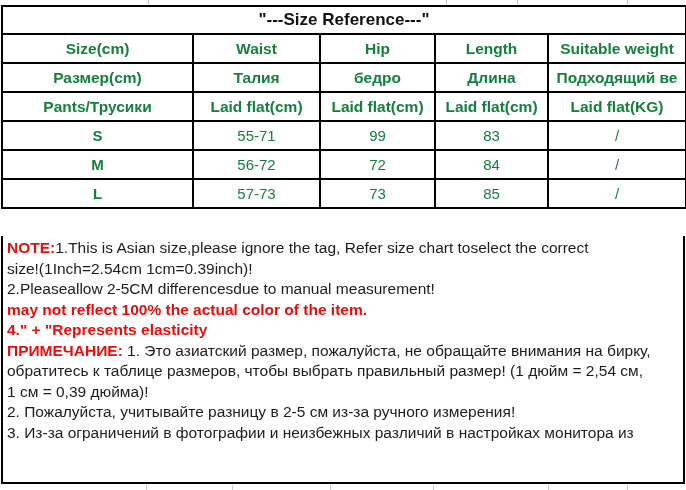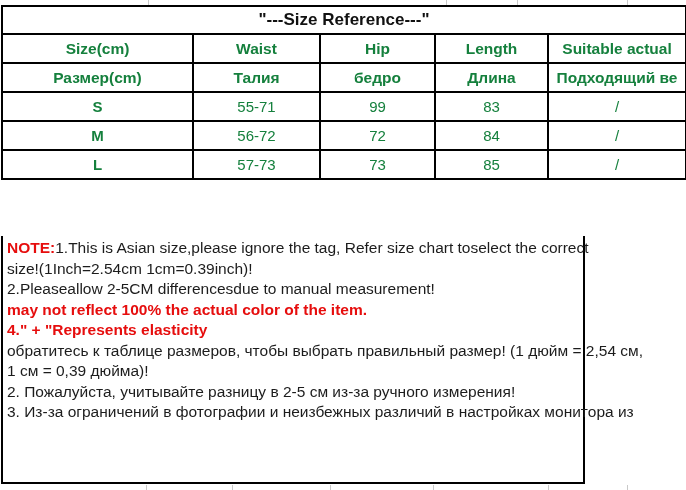--- a/index.html
+++ b/index.html
@@ -45,21 +45,21 @@
   tr.header-row td { height: 27px; font-size: 15.5px; font-weight: bold; }
   tr.category-row td { height: 27px; font-size: 15.5px; font-weight: bold; }
   td.pants-cell { font-size: 19px; font-weight: bold; color: #e60d0d; }
   tr.data-row td { height: 27px; font-size: 15px; font-weight: normal; }
   tr.data-row td.size-cell { font-weight: bold; }
 
   .notes {
     position: absolute;
     top: 236px;
     left: 1px;
-    width: 584px;
+    width: 684px;
     height: 248px;
     box-sizing: border-box;
     border: 2px solid #000000;
     border-top: none;
     padding: 2px 0 0 4px;
     font-size: 15.5px;
     line-height: 20.5px;
     color: #1c1c1c;
   }
   .note-line { white-space: nowrap; }
@@ -92,28 +92,35 @@
     </colgroup>
     <tbody>
       <tr class="title-row">
         <td colspan="5">"---Size Reference---"</td>
       </tr>
       <tr class="header-row">
         <td>Size(cm)</td>
         <td>Waist</td>
         <td>Hip</td>
         <td>Length</td>
-        <td>Suitable actual</td>
+        <td>Suitable weight</td>
       </tr>
       <tr class="header-row">
         <td>Размер(cm)</td>
         <td>Талия</td>
         <td>бедро</td>
         <td>Длина</td>
         <td>Подходящий ве</td>
+      </tr>
+      <tr class="category-row">
+        <td class="pants-cell">Pants/Трусики</td>
+        <td>Laid flat(cm)</td>
+        <td>Laid flat(cm)</td>
+        <td>Laid flat(cm)</td>
+        <td>Laid flat(KG)</td>
       </tr>
       <tr class="data-row">
         <td class="size-cell">S</td>
         <td>55-71</td>
         <td>99</td>
         <td>83</td>
         <td>/</td>
       </tr>
       <tr class="data-row">
         <td class="size-cell">M</td>
@@ -142,20 +149,23 @@
     <div class="note-line">
       <span class="seg-black">2.Pleaseallow 2-5CM differencesdue to manual measurement!</span>
     </div>
     <div class="note-line">
       <span class="seg-red">may not reflect 100% the actual color of the item.</span>
     </div>
     <div class="note-line">
       <span class="seg-red">4." + "Represents elasticity</span>
     </div>
     <div class="note-line">
+      <span class="seg-red">ПРИМЕЧАНИЕ:</span><span class="seg-black"> 1. Это азиатский размер, пожалуйста, не обращайте внимания на бирку,</span>
+    </div>
+    <div class="note-line">
       <span class="seg-black">обратитесь к таблице размеров, чтобы выбрать правильный размер! (1 дюйм = 2,54 см,</span>
     </div>
     <div class="note-line">
       <span class="seg-black">1 см = 0,39 дюйма)!</span>
     </div>
     <div class="note-line">
       <span class="seg-black">2. Пожалуйста, учитывайте разницу в 2-5 см из-за ручного измерения!</span>
     </div>
     <div class="note-line">
       <span class="seg-black">3. Из-за ограничений в фотографии и неизбежных различий в настройках монитора из</span>

